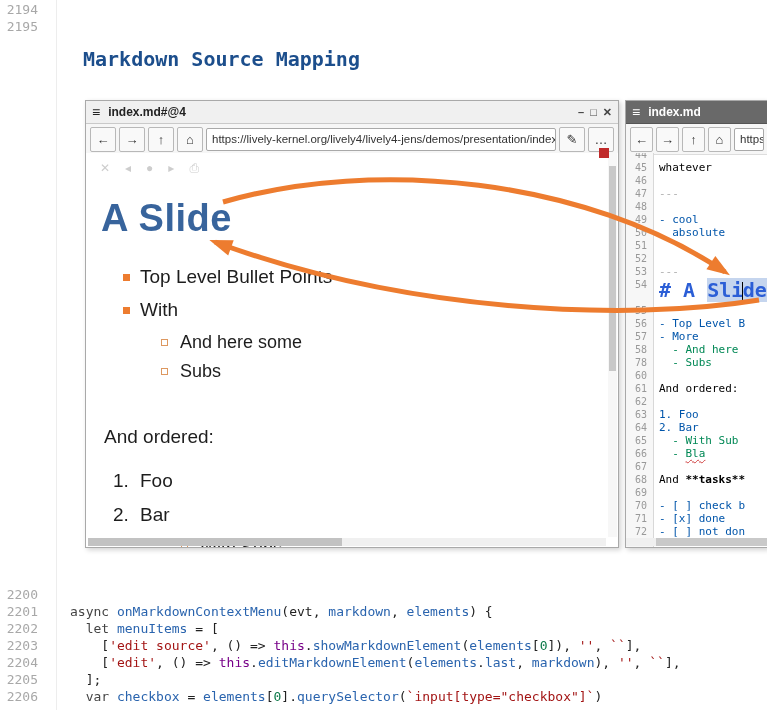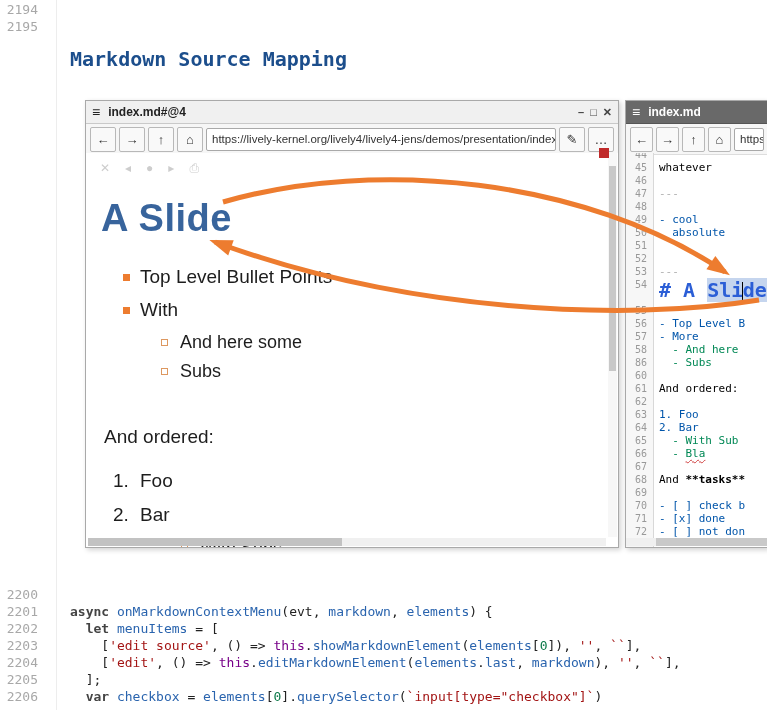--- a/index.html
+++ b/index.html
@@ -8,32 +8,32 @@
     background:#fff;font-family:"Liberation Sans",sans-serif;
     --accent_orange:#ed7c2f; --heading_blue:#1c4e8c; --slide_title:#38649c;
     --md_header:#2b5ed6; --indicator_red:#c02b2b; --l1:#0055aa; --l2:#008855;
     --str:#a31515; --kw:#444444; --kwthis:#770088; --ident:#2a64ae;
     --num:#0e7a4a; --hr:#b0b0b0;
   }
   
   .gutter-sep{position:absolute;left:56px;top:0;bottom:0;width:1px;background:#ededed;}
   .gutter-top{position:absolute;left:0;top:1px;width:38px;text-align:right;
     font:13px/17px "DejaVu Sans Mono",monospace;color:#a8a8a8;}
-  .page-heading{position:absolute;left:70px;top:34px;
+  .page-heading{position:absolute;left:83px;top:34px;
     font:bold 20px "DejaVu Sans Mono",monospace;color:var(--heading_blue);}
   
   .crow{display:flex;white-space:pre;}
   .crow .ln{flex:none;text-align:right;color:#a8a8a8;}
   .codeline{white-space:pre;}
   
   .page-code{position:absolute;left:0;top:586px;width:658px;
     font:13px/17px "DejaVu Sans Mono",monospace;color:#222;}
   .page-code .ln{width:38px;}
   .page-code .codeline{margin-left:32px;}
-  .tk-pl{color:#222;} .tk-kw{color:var(--kw);font-weight:bold;} .tk-this{color:var(--kwthis);}
+  .tk-pl{color:#222;} .tk-kw{color:var(--kw);} .tk-this{color:var(--kwthis);}
   .tk-def,.tk-var,.tk-prop{color:var(--ident);}
   .tk-str{color:var(--str);} .tk-num{color:var(--num);}
   
   .figure{position:absolute;left:85px;top:100px;width:682px;height:448px;}
   .win{position:absolute;background:#fff;border:1px solid #a9a9a9;
     box-shadow:2px 2px 5px rgba(0,0,0,.18);}
   .win-left{left:0;top:0;width:532px;height:446px;}
   .win-right{left:540px;top:0;width:142px;height:446px;border-right:none;}
   .titlebar{height:22px;display:flex;align-items:center;font-size:12px;
     border-bottom:1px solid #c9c9c9;}
@@ -205,21 +205,21 @@
           <div class="crow"><span class="ln">49</span><span class="codeline"><span class="tk-l1">- cool</span></span></div>
           <div class="crow"><span class="ln">50</span><span class="codeline"><span class="tk-l1">  absolute</span></span></div>
           <div class="crow"><span class="ln">51</span><span class="codeline"></span></div>
           <div class="crow"><span class="ln">52</span><span class="codeline"></span></div>
           <div class="crow"><span class="ln">53</span><span class="codeline"><span class="tk-hr">---</span></span></div>
           <div class="crow crow-big"><span class="ln">54</span><span class="codeline"><span class="tk-header"># A </span><span class="tk-header tk-sel">Sli</span><span class="tk-cursor"></span><span class="tk-header tk-sel">de</span></span></div>
           <div class="crow"><span class="ln">55</span><span class="codeline"></span></div>
           <div class="crow"><span class="ln">56</span><span class="codeline"><span class="tk-l1">- Top Level B</span></span></div>
           <div class="crow"><span class="ln">57</span><span class="codeline"><span class="tk-l1">- More</span></span></div>
           <div class="crow"><span class="ln">58</span><span class="codeline"><span class="tk-l2">  - And here</span></span></div>
-          <div class="crow"><span class="ln">86</span><span class="codeline"><span class="tk-l2">  - Subs</span></span></div>
+          <div class="crow"><span class="ln">78</span><span class="codeline"><span class="tk-l2">  - Subs</span></span></div>
           <div class="crow"><span class="ln">60</span><span class="codeline"></span></div>
           <div class="crow"><span class="ln">61</span><span class="codeline"><span class="tk-plain">And ordered:</span></span></div>
           <div class="crow"><span class="ln">62</span><span class="codeline"></span></div>
           <div class="crow"><span class="ln">63</span><span class="codeline"><span class="tk-l1">1. Foo</span></span></div>
           <div class="crow"><span class="ln">64</span><span class="codeline"><span class="tk-l1">2. Bar</span></span></div>
           <div class="crow"><span class="ln">65</span><span class="codeline"><span class="tk-l2">  - With Sub</span></span></div>
           <div class="crow"><span class="ln">66</span><span class="codeline"><span class="tk-l2">  - </span><span class="tk-l2 tk-misspell">Bla</span></span></div>
           <div class="crow"><span class="ln">67</span><span class="codeline"></span></div>
           <div class="crow"><span class="ln">68</span><span class="codeline"><span class="tk-plain">And </span><span class="tk-strong">**tasks**</span></span></div>
           <div class="crow"><span class="ln">69</span><span class="codeline"></span></div>

